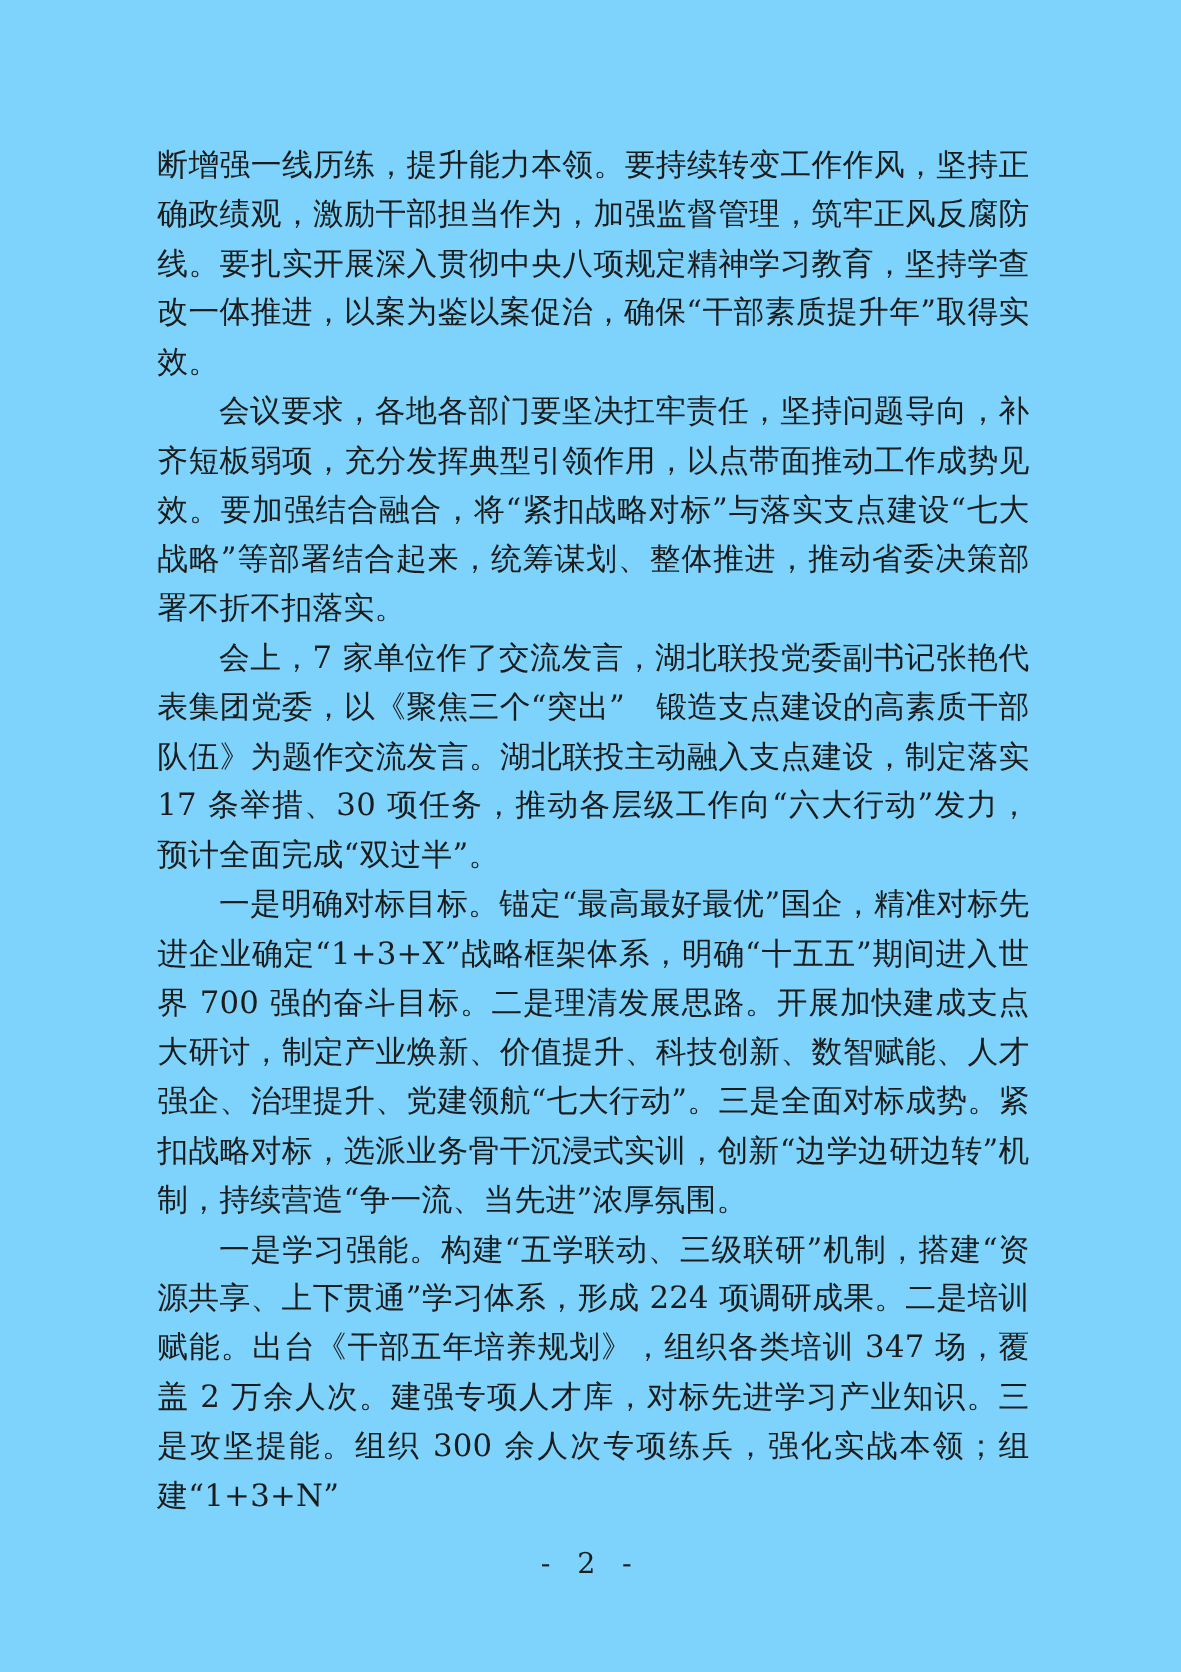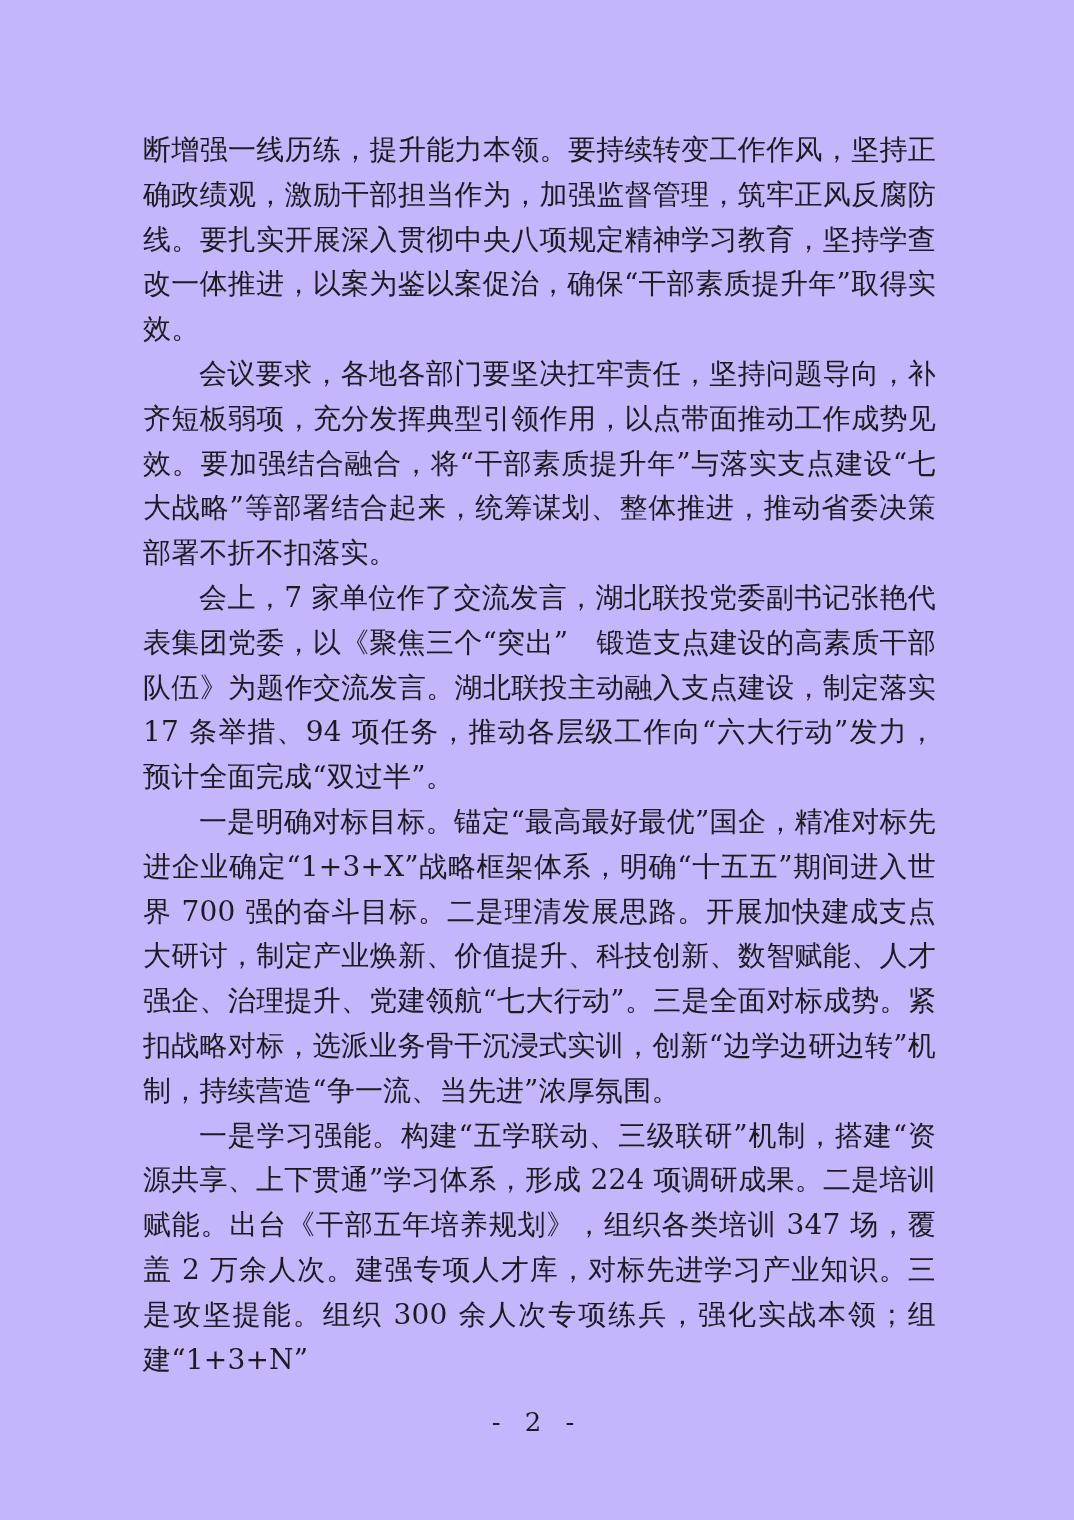--- a/index.html
+++ b/index.html
@@ -4,21 +4,21 @@
 <style>
   html, body {
     margin: 0;
     padding: 0;
     background: #ffffff;
   }
   .page {
     position: relative;
     width: 1074px;
     height: 1520px;
-    background: #c4b5fd;
+    background: #7dd3fc;
     overflow: hidden;
     font-family: "DejaVu Serif", "Liberation Serif", serif;
     color: #1c1c1c;
   }
   .content {
     position: absolute;
     left: 143px;
     top: 128px;
     width: 793px;
   }
@@ -45,19 +45,19 @@
     letter-spacing: 8px;
     color: #1c1c1c;
   }
 </style>
 </head>
 <body>
 
 <div class="page">
   <main class="content">
     <p class="para">断增强一线历练，提升能力本领。要持续转变工作作风，坚持正确政绩观，激励干部担当作为，加强监督管理，筑牢正风反腐防线。要扎实开展深入贯彻中央八项规定精神学习教育，坚持学查改一体推进，以案为鉴以案促治，确保“干部素质提升年”取得实效。</p>
-    <p class="para indent">会议要求，各地各部门要坚决扛牢责任，坚持问题导向，补齐短板弱项，充分发挥典型引领作用，以点带面推动工作成势见效。要加强结合融合，将“干部素质提升年”与落实支点建设“七大战略”等部署结合起来，统筹谋划、整体推进，推动省委决策部署不折不扣落实。</p>
-    <p class="para indent">会上，7 家单位作了交流发言，湖北联投党委副书记张艳代表集团党委，以《聚焦三个“突出”　锻造支点建设的高素质干部队伍》为题作交流发言。湖北联投主动融入支点建设，制定落实 17 条举措、94 项任务，推动各层级工作向“六大行动”发力，预计全面完成“双过半”。</p>
+    <p class="para indent">会议要求，各地各部门要坚决扛牢责任，坚持问题导向，补齐短板弱项，充分发挥典型引领作用，以点带面推动工作成势见效。要加强结合融合，将“紧扣战略对标”与落实支点建设“七大战略”等部署结合起来，统筹谋划、整体推进，推动省委决策部署不折不扣落实。</p>
+    <p class="para indent">会上，7 家单位作了交流发言，湖北联投党委副书记张艳代表集团党委，以《聚焦三个“突出”　锻造支点建设的高素质干部队伍》为题作交流发言。湖北联投主动融入支点建设，制定落实 17 条举措、30 项任务，推动各层级工作向“六大行动”发力，预计全面完成“双过半”。</p>
     <p class="para indent">一是明确对标目标。锚定“最高最好最优”国企，精准对标先进企业确定“1+3+X”战略框架体系，明确“十五五”期间进入世界 700 强的奋斗目标。二是理清发展思路。开展加快建成支点大研讨，制定产业焕新、价值提升、科技创新、数智赋能、人才强企、治理提升、党建领航“七大行动”。三是全面对标成势。紧扣战略对标，选派业务骨干沉浸式实训，创新“边学边研边转”机制，持续营造“争一流、当先进”浓厚氛围。</p>
     <p class="para indent">一是学习强能。构建“五学联动、三级联研”机制，搭建“资源共享、上下贯通”学习体系，形成 224 项调研成果。二是培训赋能。出台《干部五年培养规划》，组织各类培训 347 场，覆盖 2 万余人次。建强专项人才库，对标先进学习产业知识。三是攻坚提能。组织 300 余人次专项练兵，强化实战本领；组建“1+3+N”</p>
   </main>
   <footer class="page-number">- 2 -</footer>
 </div>
 
 </body></html>

